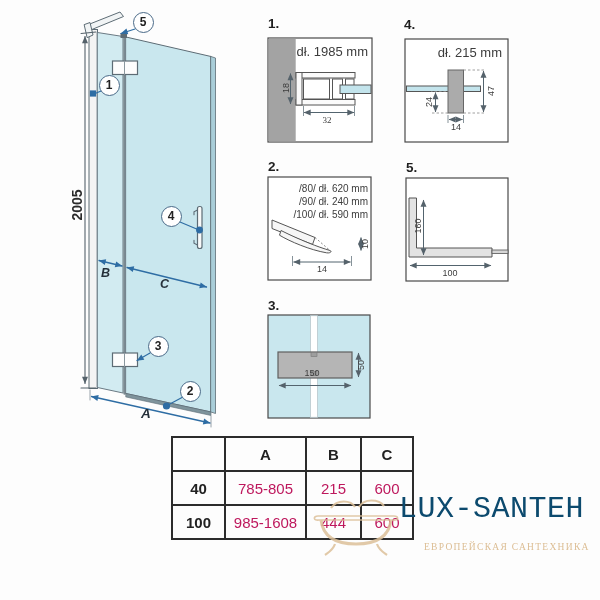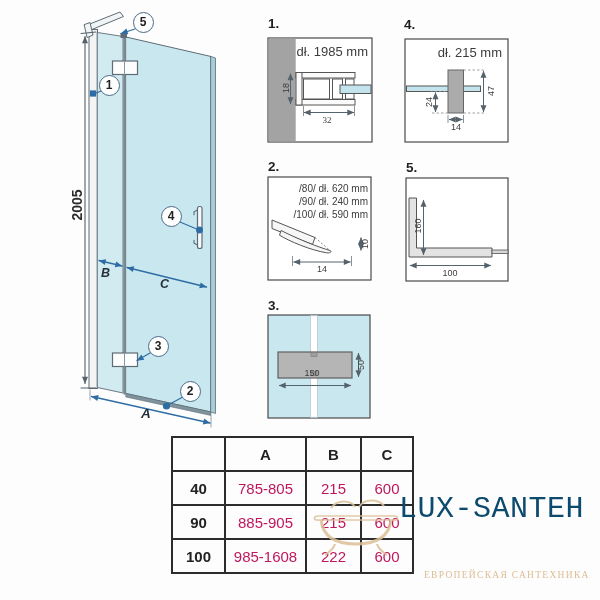--- a/index.html
+++ b/index.html
@@ -20,21 +20,21 @@
               font-family:"Liberation Sans",sans-serif;}
   #size-table td,#size-table th{border:2px solid #2c2c2c;text-align:center;vertical-align:middle;
               font-size:15px;color:#be185d;padding:0;background:transparent;}
   #size-table th{font-weight:bold;color:#222;}
   .c0{width:51px;} .c1{width:79px;} .c2{width:53px;} .c3{width:50px;}
   .r{height:34px;}
   #watermark{position:absolute;left:0;top:0;z-index:5;pointer-events:none;}
   #wm-brand{position:absolute;left:399px;top:492px;font-family:Liberation Mono, monospace;
             font-size:30px;letter-spacing:.5px;color:#0c4a6e;white-space:nowrap;}
   #wm-tagline{position:absolute;left:424px;top:542px;font-family:"Liberation Serif",serif;
-            font-size:9.5px;letter-spacing:1.3px;color:#dcbd93;white-space:nowrap;margin-top:28px;}
+            font-size:9.5px;letter-spacing:1.3px;color:#dcbd93;white-space:nowrap;}
 </style>
 </head>
 <body>
 
 <div id="canvas">
 
   <svg id="linework" width="600" height="600" viewBox="0 0 600 600">
     <defs>
       <marker id="ab" markerUnits="userSpaceOnUse" markerWidth="8" markerHeight="8" refX="7.2" refY="4" orient="auto-start-reverse">
         <path d="M0.5,1 L7.5,4 L0.5,7 Z" fill="#2e6da4"></path>
@@ -229,29 +229,23 @@
       <th class="c2">B</th>
       <th class="c3">C</th>
     </tr>
     <tr class="r">
       <th>40</th>
       <td>785-805</td>
       <td>215</td>
       <td>600</td>
     </tr>
     <tr class="r">
-      <th>90</th>
-      <td>885-905</td>
-      <td>215</td>
-      <td>600</td>
-    </tr>
-    <tr class="r">
       <th>100</th>
       <td>985-1608</td>
-      <td>222</td>
+      <td>444</td>
       <td>600</td>
     </tr>
   </tbody>
     </table>
 
   <div id="watermark">
     <svg class="abs" style="left:311px;top:497px;" width="90" height="62" viewBox="0 0 90 62" fill="none" stroke="#ddc19a" opacity="0.85">
       <path d="M20,11 C26,2 40,3 44,10" stroke-width="2.2"></path>
       <path d="M48,10 C53,1 68,2 73,9" stroke-width="2.2"></path>
       <path d="M7,19 C2,19 2,24 8,23 L82,23 C88,24 88,19 83,19 Z" stroke-width="1.6"></path>

